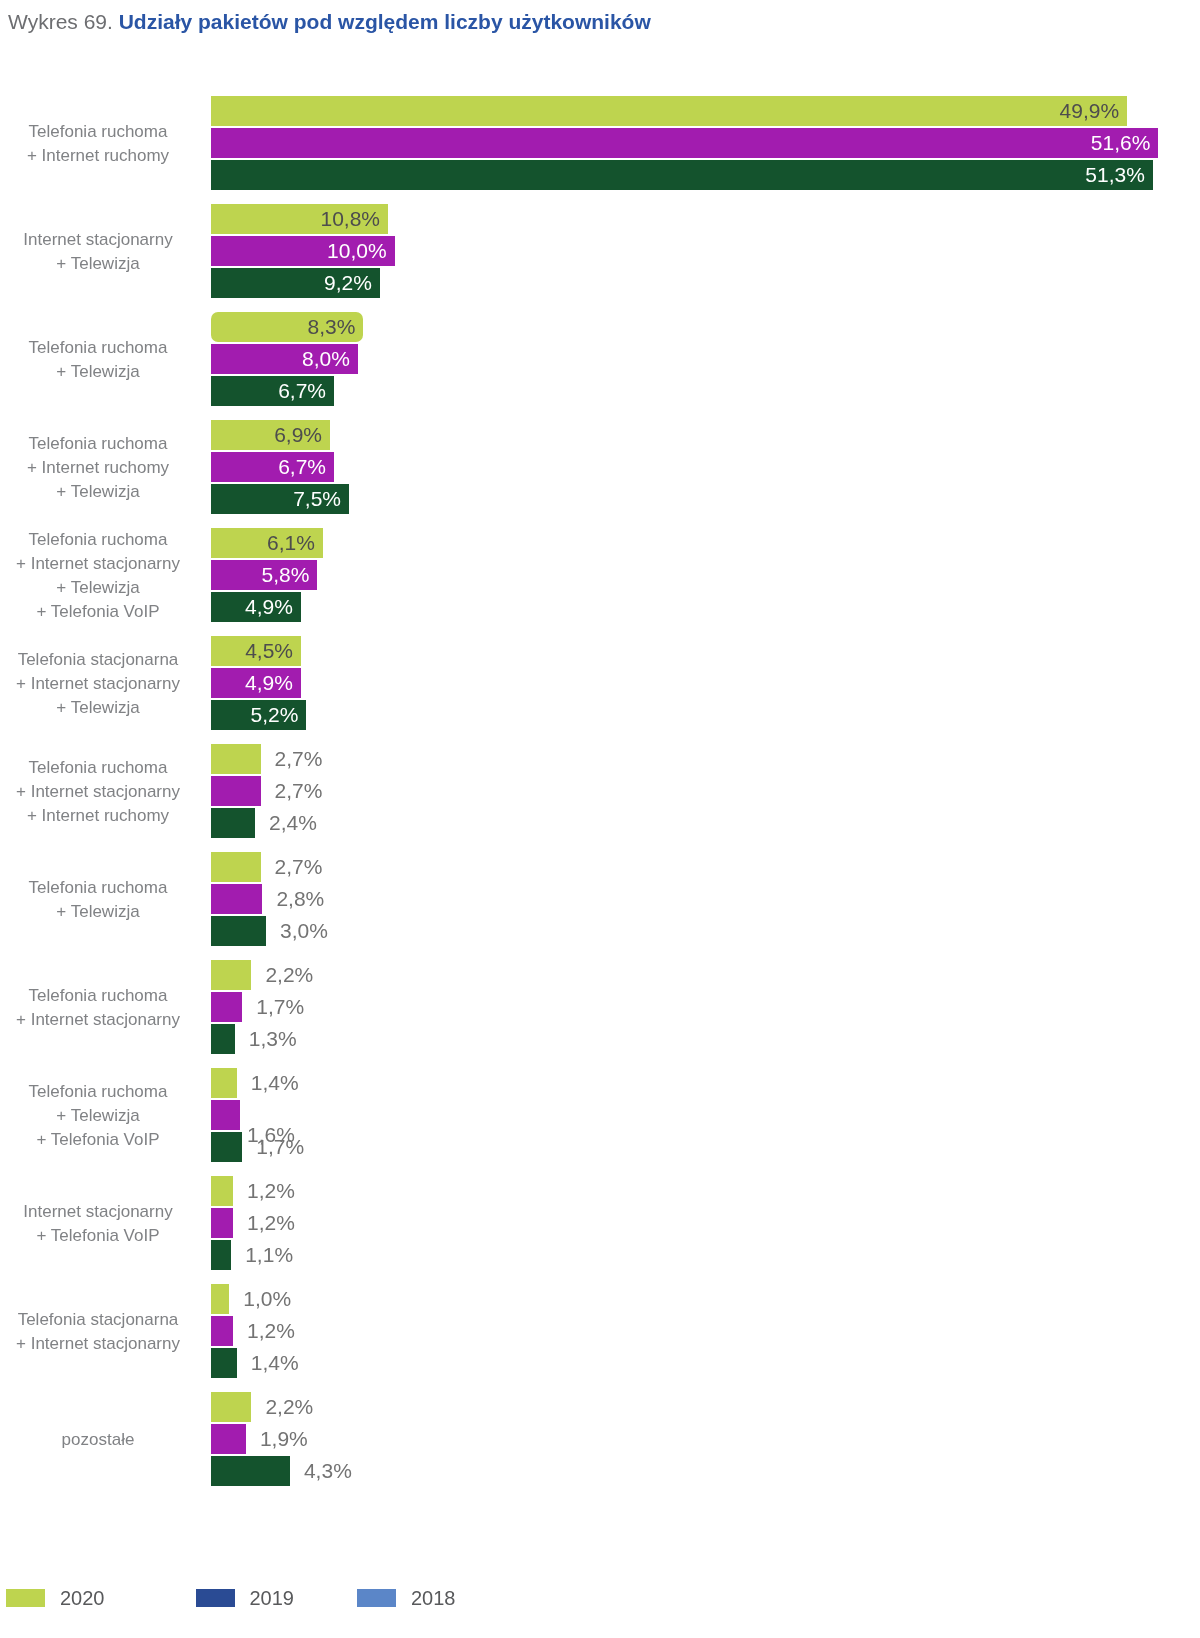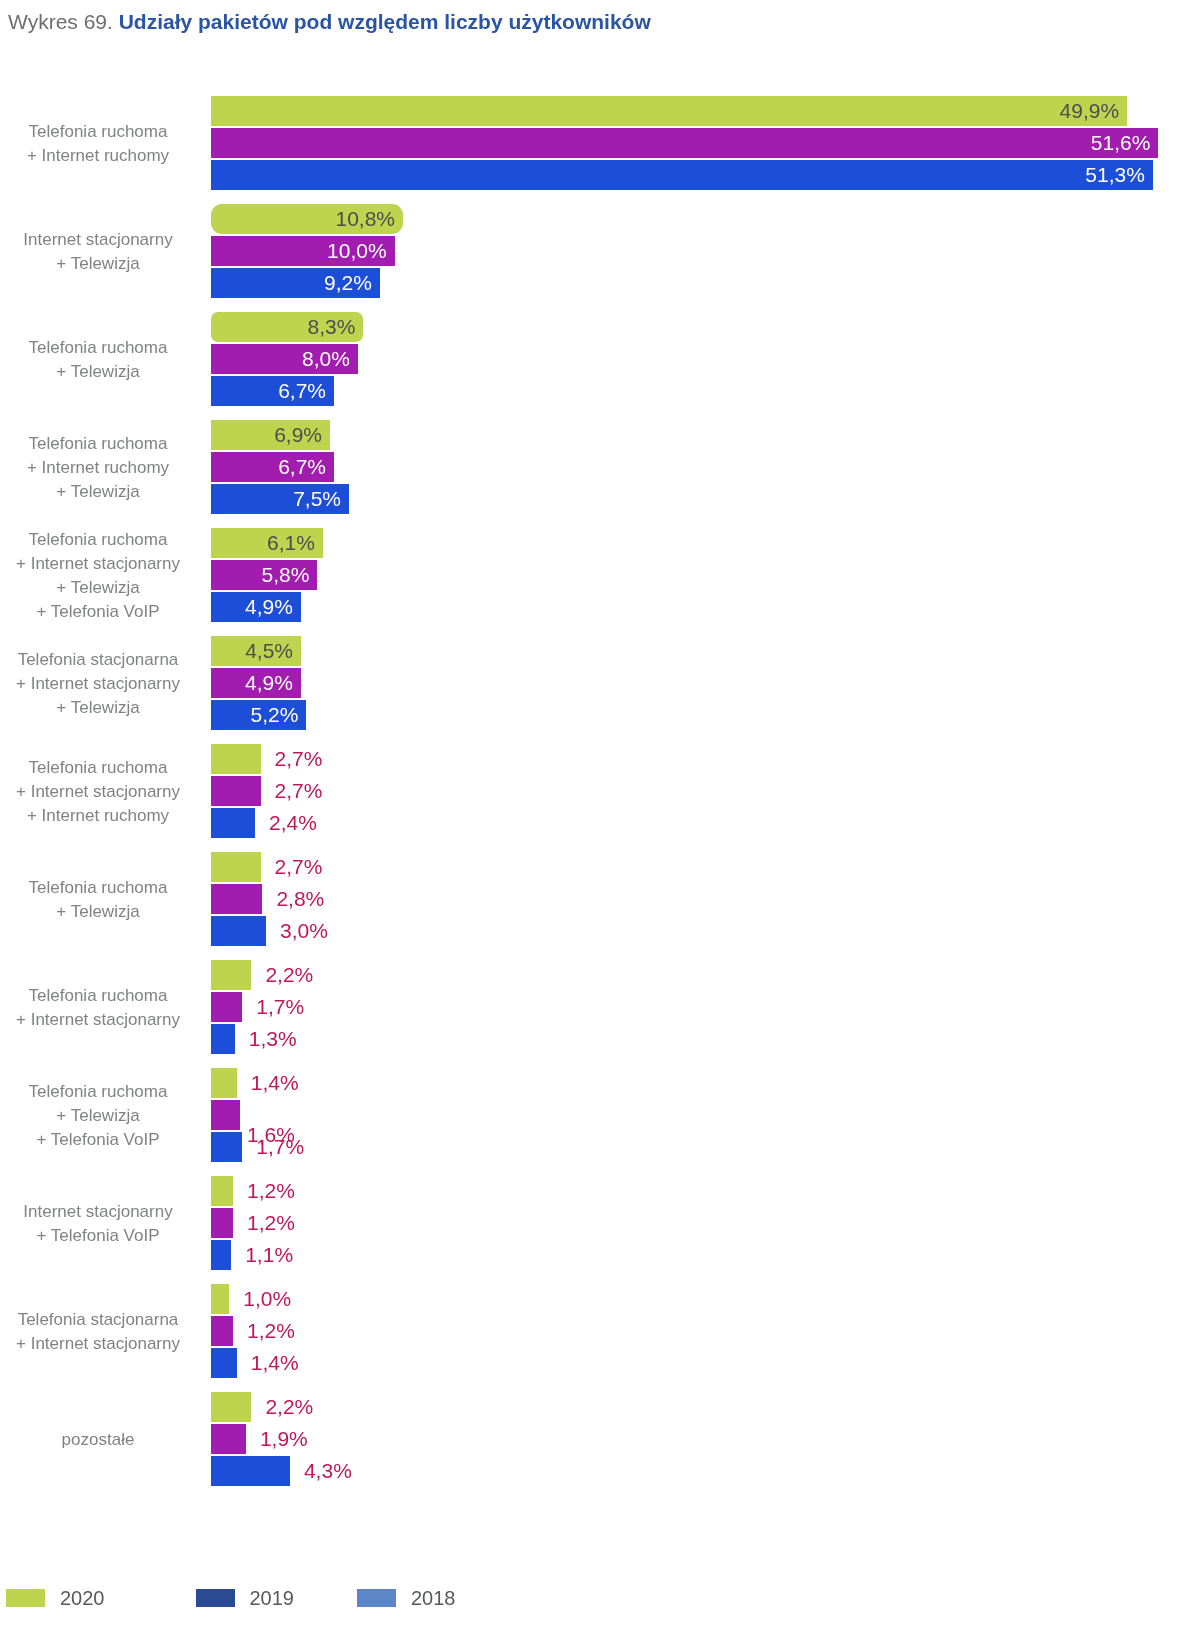--- a/index.html
+++ b/index.html
@@ -73,38 +73,38 @@
 
   .bar {
     position: absolute;
     left: 0;
     top: 0;
     height: 30px;
   }
   .bar.y2020 { background: #bdd css; }
   .bar.y2020 { background: #bed44f; }
   .bar.y2019 { background: #a21caf; }
-  .bar.y2018 { background: #1d4ed8; }
+  .bar.y2018 { background: #14532d; }
 
   .bar-value {
     position: absolute;
     top: 0;
     height: 30px;
     line-height: 30px;
     font-size: 21px;
     font-weight: 400;
     white-space: nowrap;
   }
   .bar-value.inside {
     right: 8px;
   }
   .bar-value.inside.dark-text { color: #4d4d4d; }
   .bar-value.inside.light-text { color: #ffffff; }
   .bar-value.outside {
-    color: #be185d;
+    color: #737373;
     margin-left: 14px;
   }
 
   
   #legend {
     position: absolute;
     left: 6px;
     top: 1583px;
     height: 30px;
     display: flex;
@@ -162,21 +162,21 @@
         </div>
       </div>
     </div>
     <div class="bar-group" style="top: 108px; height: 96px;">
       <div class="group-label" style="top: 24px;">
         <div>Internet stacjonarny</div>
         <div>+ Telewizja</div>
       </div>
       <div class="bars">
         <div class="bar-row">
-          <div class="bar y2020" style="width: 192px; border-radius: 11px;">
+          <div class="bar y2020" style="width: 177px;">
             <span class="bar-value inside dark-text">10,8%</span>
           </div>
         </div>
         <div class="bar-row">
           <div class="bar y2019" style="width: 183.6px;">
             <span class="bar-value inside light-text">10,0%</span>
           </div>
         </div>
         <div class="bar-row">
           <div class="bar y2018" style="width: 168.912px;">

